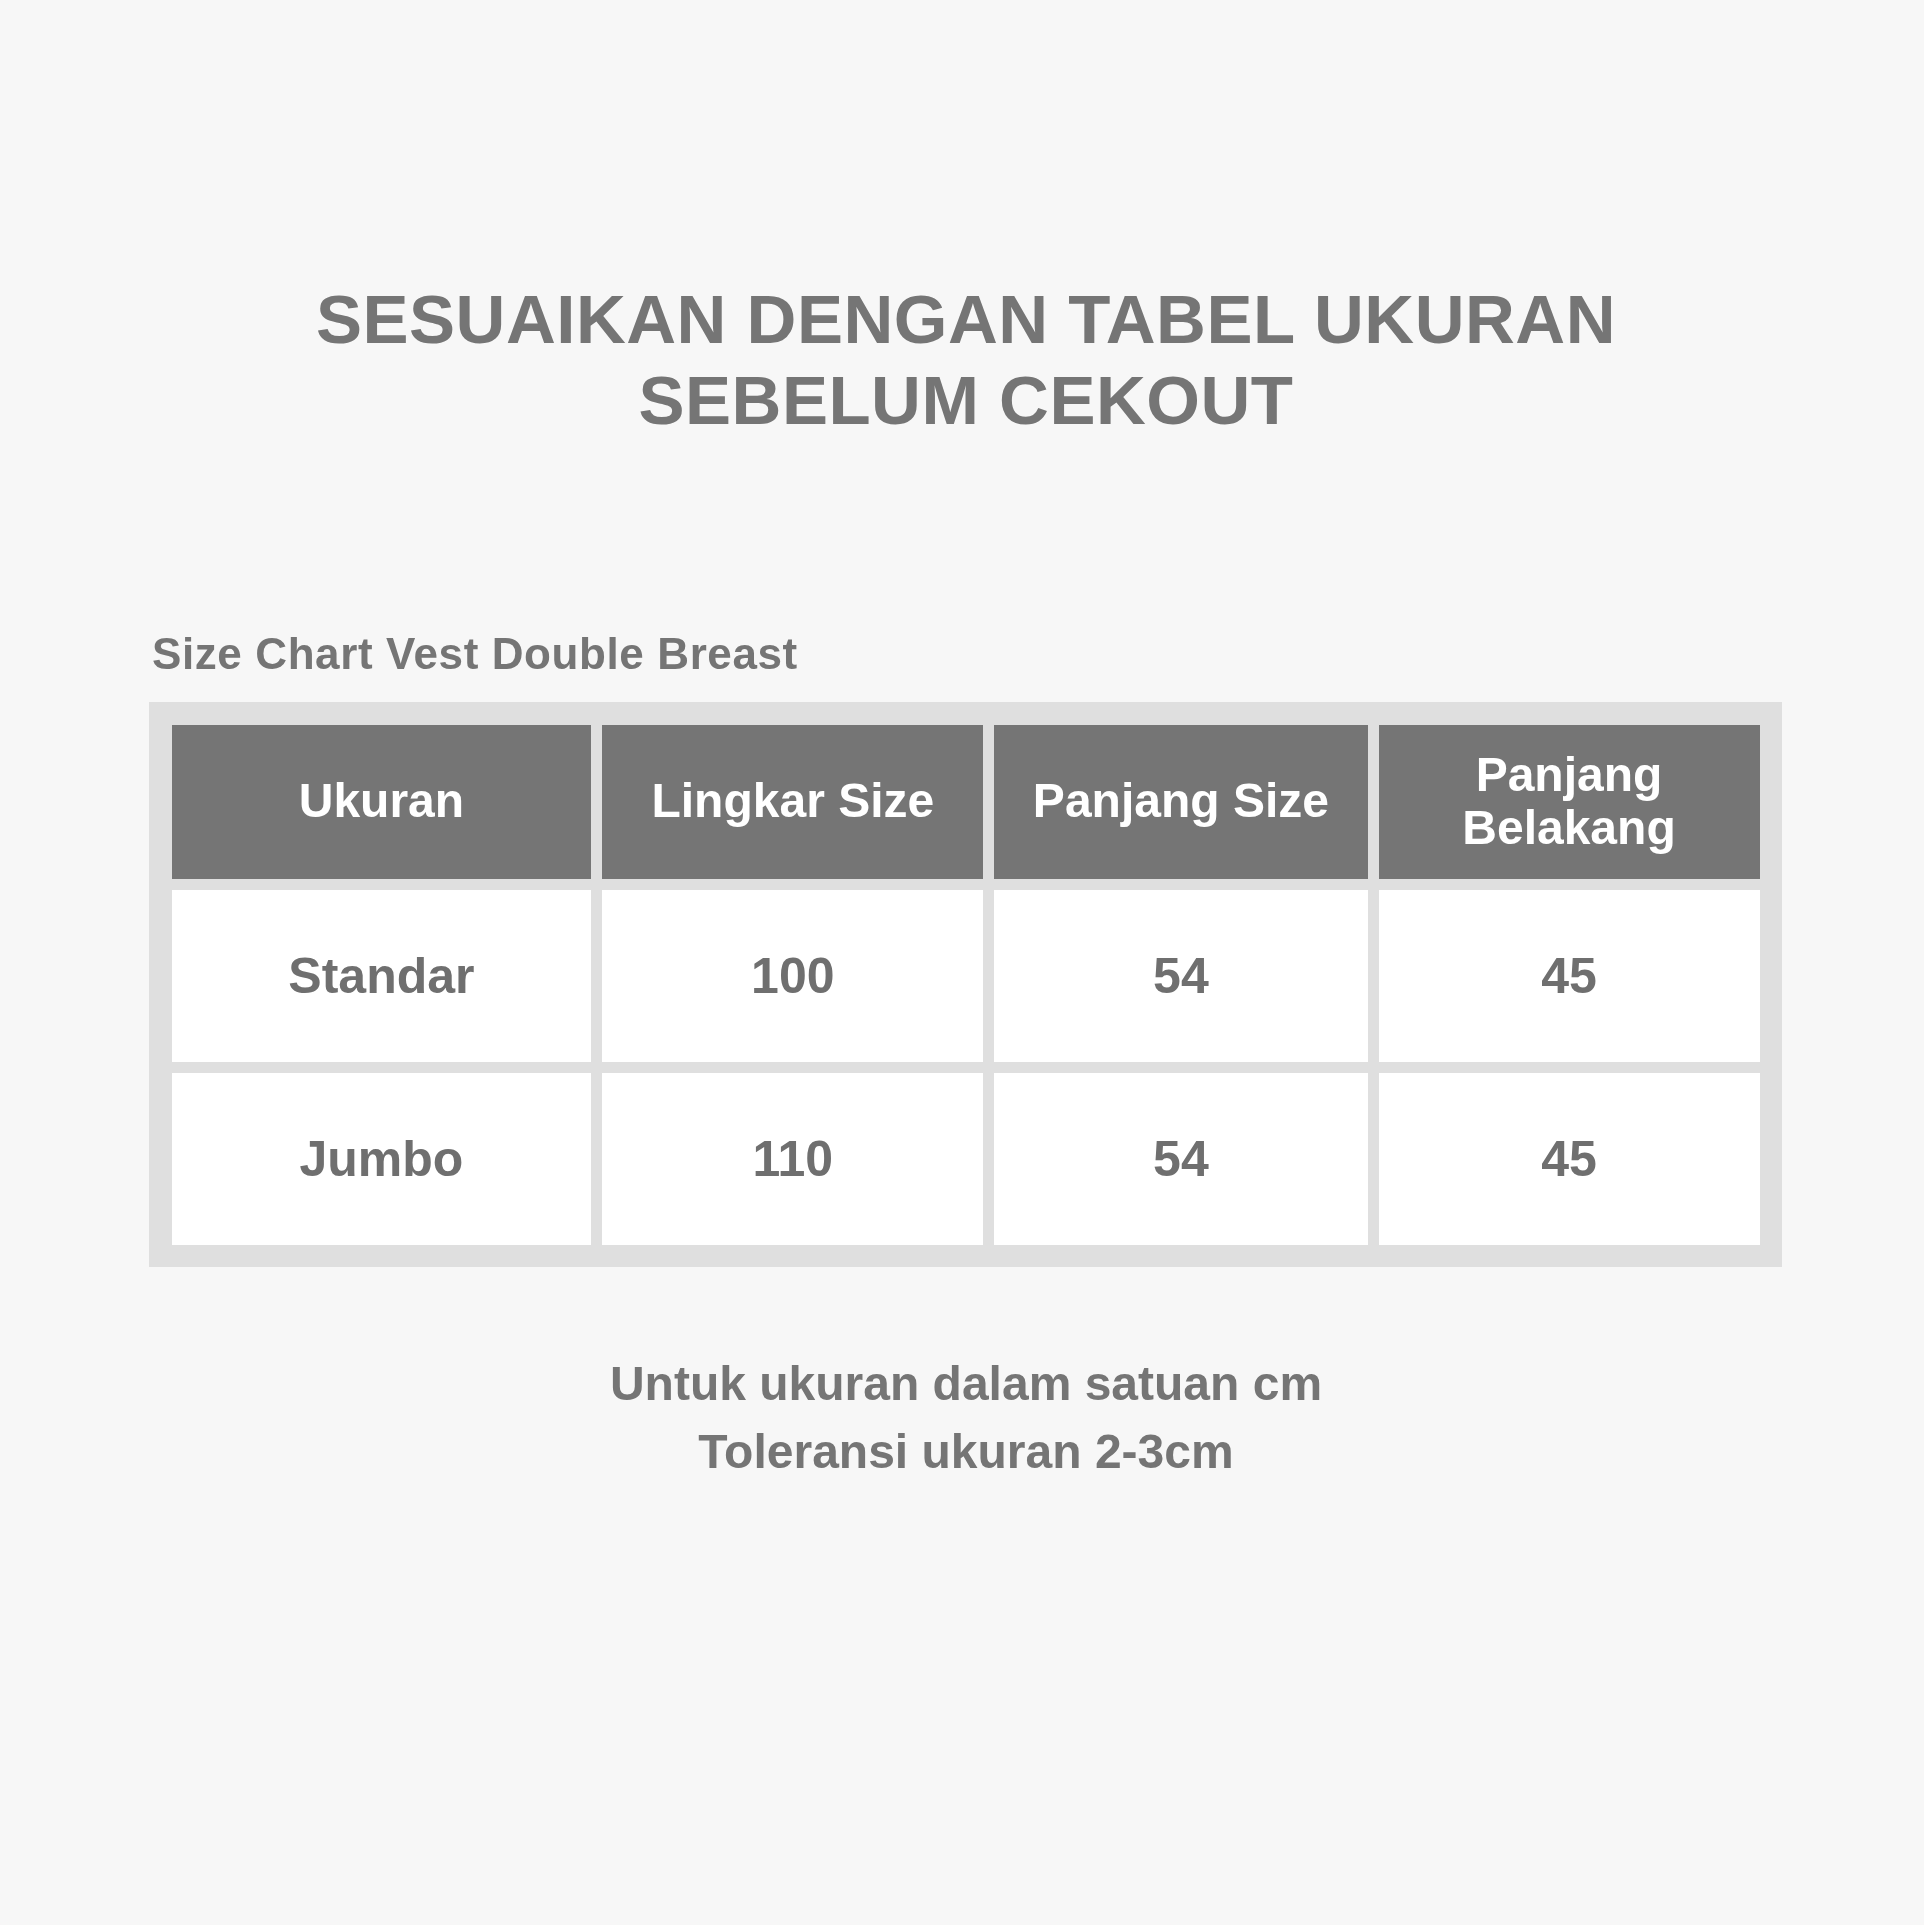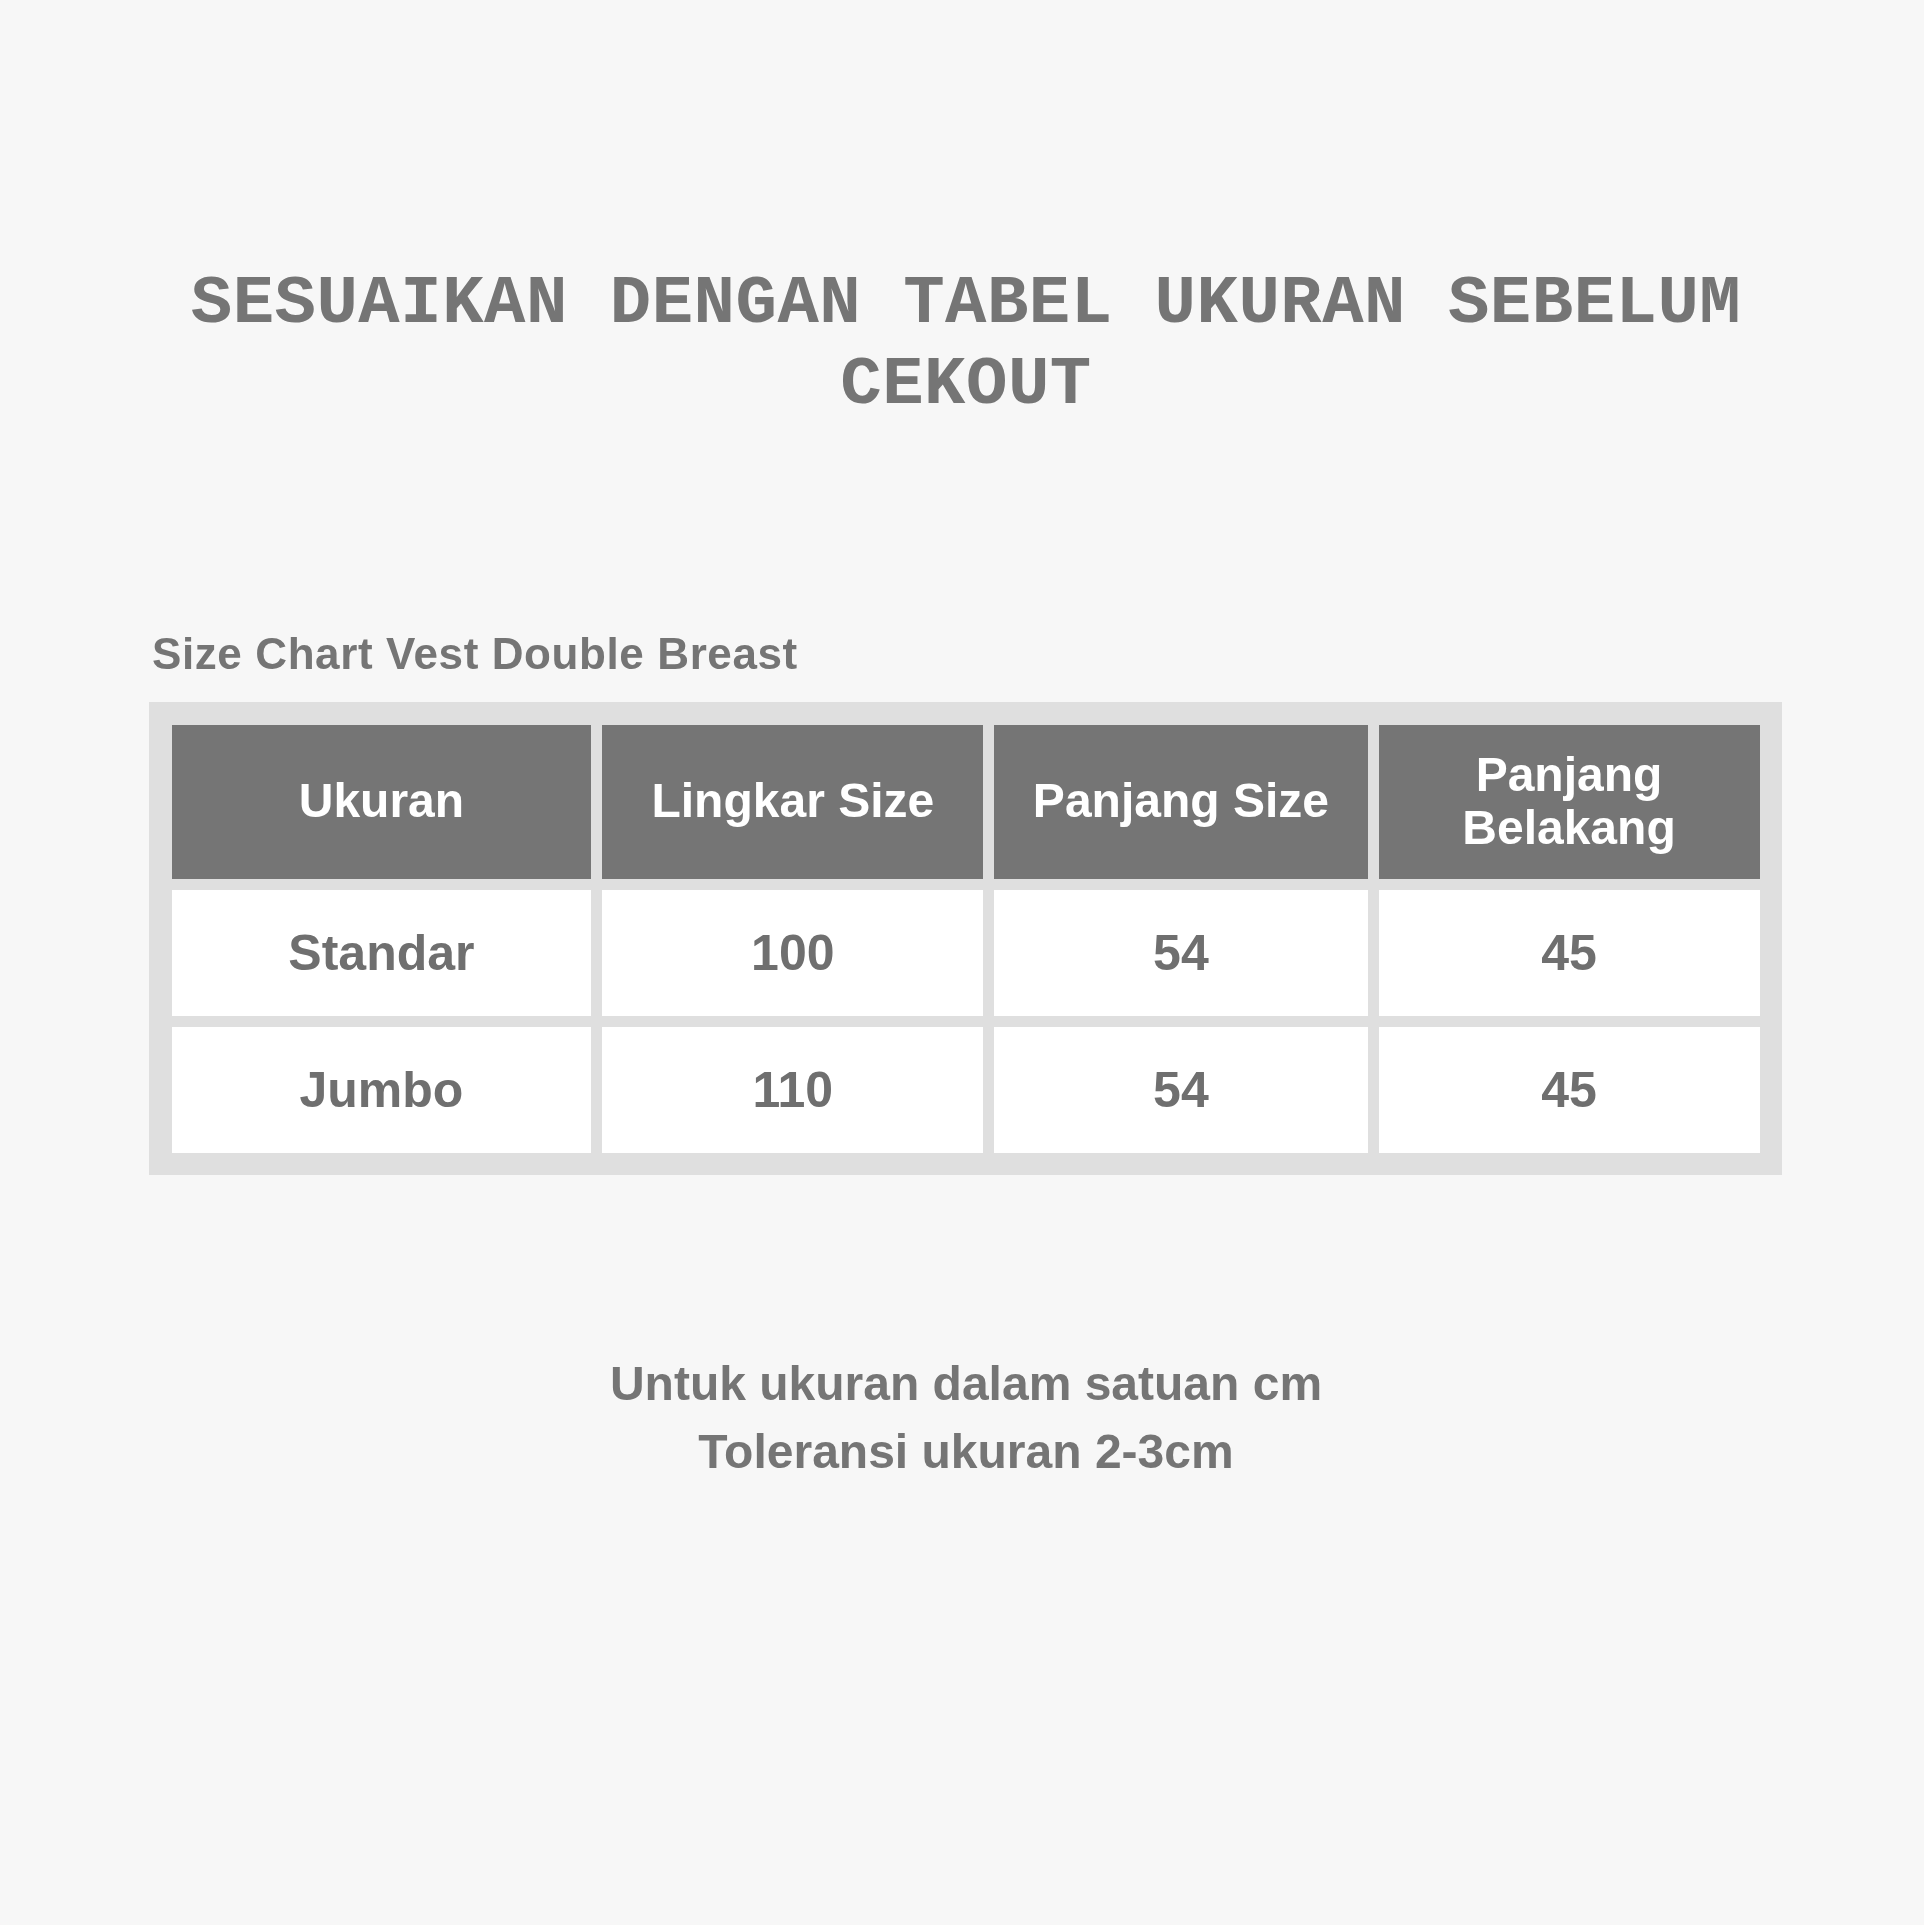--- a/index.html
+++ b/index.html
@@ -15,30 +15,29 @@
   }
   .page {
     position: relative;
     width: 1924px;
     height: 1925px;
     background: #f7f7f7;
     box-sizing: border-box;
   }
   .headline {
     position: absolute;
-    top: 264px;
+    top: 279px;
     left: 154px;
     width: 1624px;
     text-align: center;
     color: #757575;
     font-size: 69px;
     font-weight: bold;
     line-height: 1.18;
     letter-spacing: 0.5px;
-    font-family: Liberation Mono, monospace;
   }
   .chart-label {
     position: absolute;
     top: 629px;
     left: 152px;
     color: #757575;
     font-size: 44px;
     font-weight: bold;
     letter-spacing: 0.6px;
   }
@@ -67,21 +66,21 @@
     vertical-align: middle;
     text-align: center;
     line-height: 1.1;
     padding: 0 5.8px;
   }
   table.size-table td {
     background: #ffffff;
     color: #6f6f6f;
     font-size: 50px;
     font-weight: bold;
-    height: 126px;
+    height: 172px;
     vertical-align: middle;
     text-align: center;
     padding: 0 5.8px;
   }
   table.size-table col.c1 { width: 27%; }
   table.size-table col.c2 { width: 24.5%; }
   table.size-table col.c3 { width: 24%; }
   table.size-table col.c4 { width: 24.5%; }
 
   .footnote {

